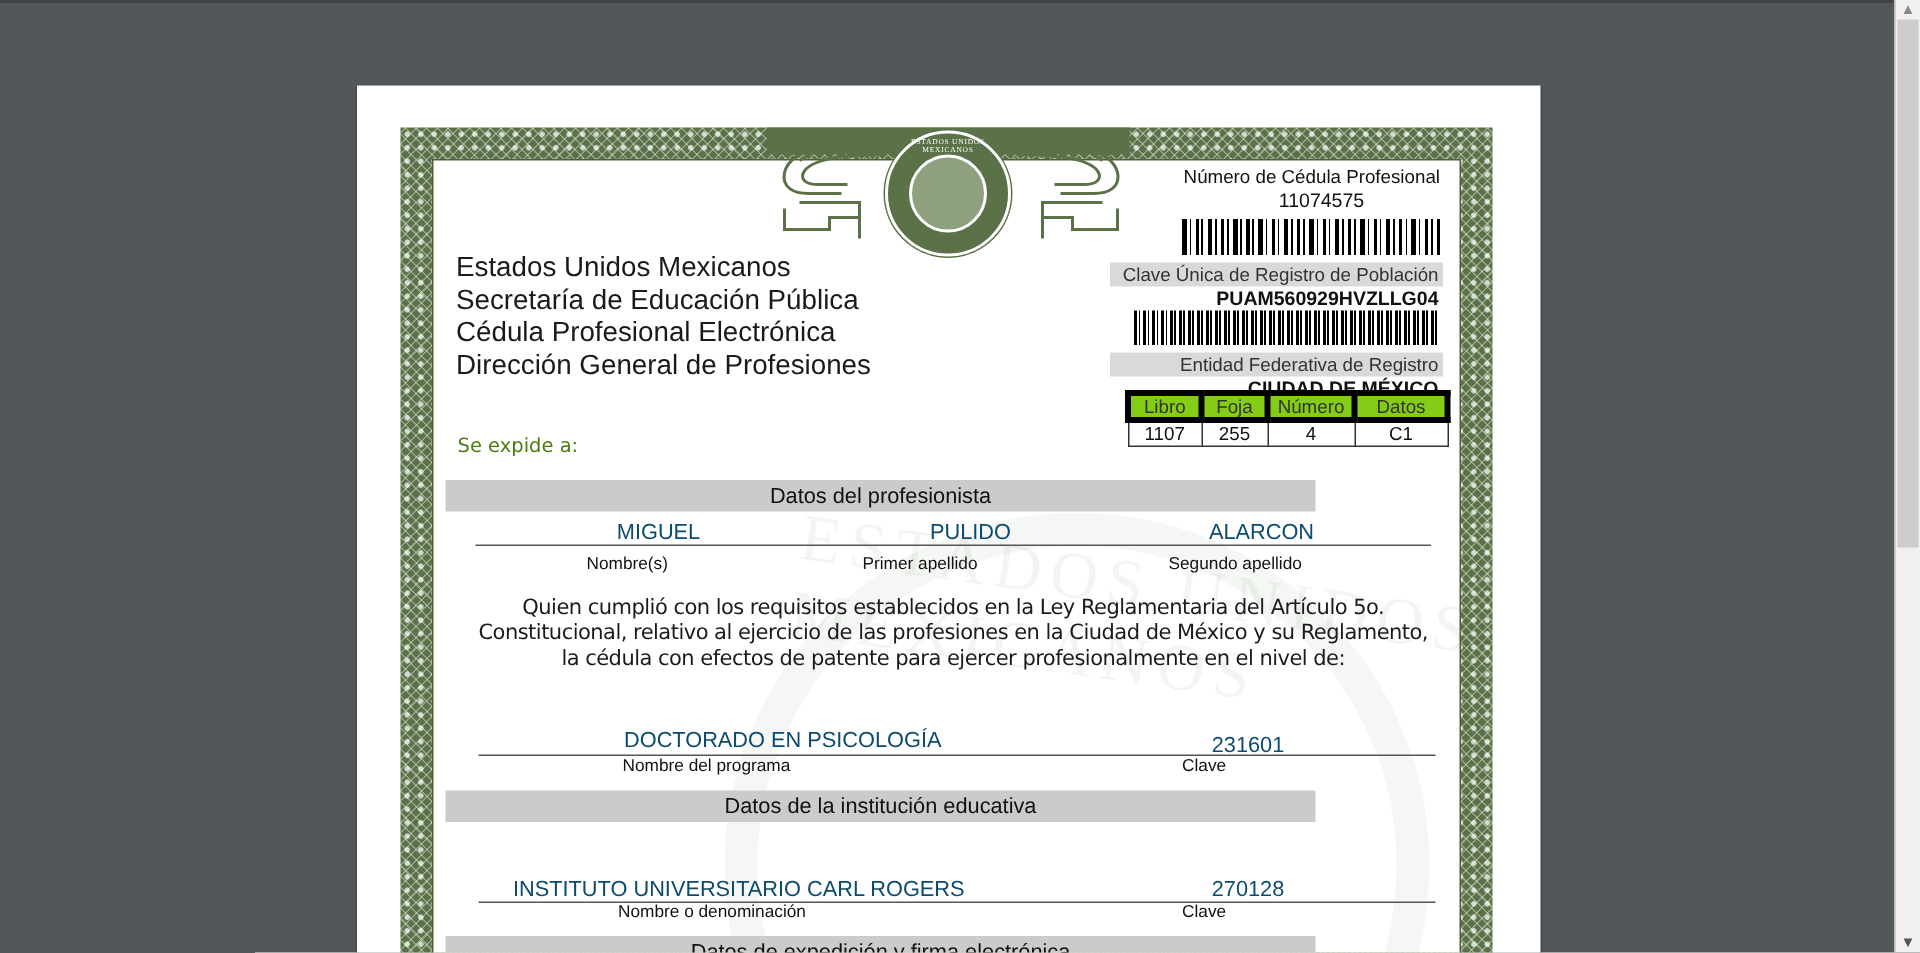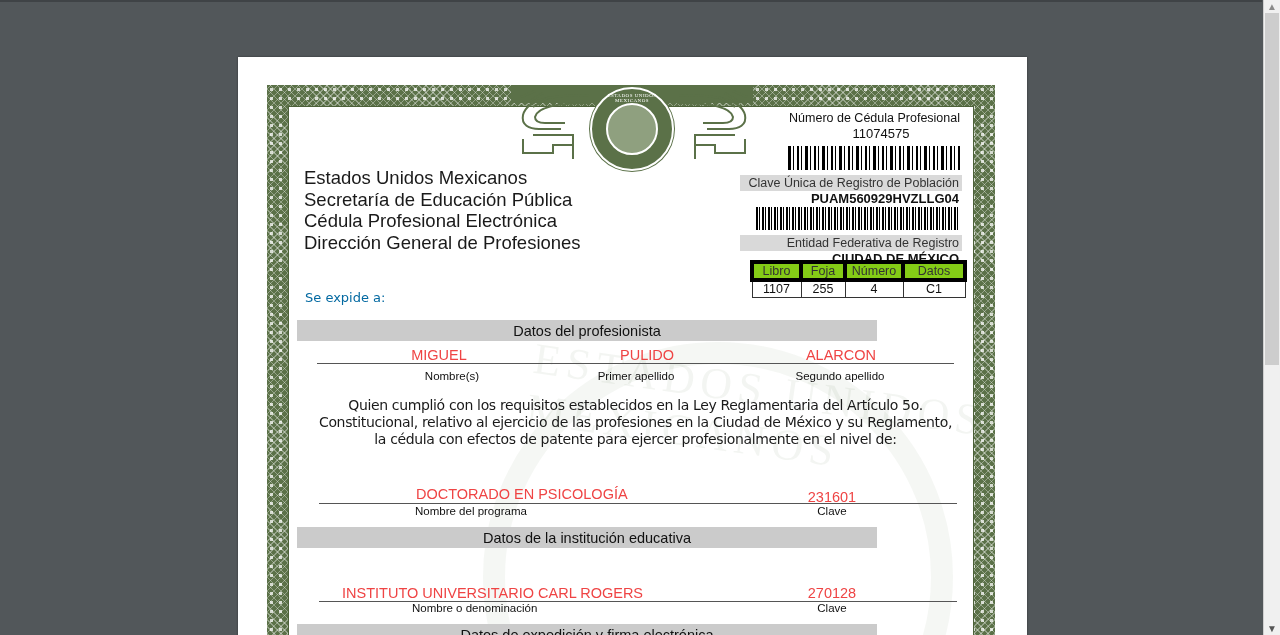--- a/index.html
+++ b/index.html
@@ -41,42 +41,42 @@
     .seal-inner { position: absolute; left: 16px; top: 16px; width: 56px; height: 56px; border-radius: 50%; background: #ffffff; opacity: 0.85; }
     .seal-text { position: absolute; left: 0; top: 6px; width: 88px; text-align: center; font-family: "Liberation Serif", serif; font-size: 6px; color: #fff; letter-spacing: 0.5px; }
 
     
     .watermark { position: absolute; left: 245px; top: 285px; width: 470px; height: 470px; border-radius: 50%; border: 22px solid rgba(91,113,72,0.06); box-sizing: border-box; }
     .watermark-text { position: absolute; left: 290px; top: 310px; font-family: "Liberation Serif", serif; font-size: 44px; color: rgba(91,113,72,0.07); letter-spacing: 6px; transform: rotate(8deg); }
 
     
     .issuer { position: absolute; left: 66px; top: 110px; font-size: 18.5px; line-height: 21.5px; color: #1a1a1a; }
     .issuer div { white-space: nowrap; }
-    .issued-to { position: absolute; left: 67px; top: 233px; font-family: "DejaVu Sans", sans-serif; font-size: 13px; color: #0369a1; }
+    .issued-to { position: absolute; left: 67px; top: 233px; font-family: "DejaVu Sans", sans-serif; font-size: 13px; color: #4d7c0f; }
 
     
     .reg-block { position: absolute; left: 502px; top: 54px; width: 222px; }
     .cedula-label { text-align: right; font-size: 12.5px; color: #111; padding-right: 2px; }
     .cedula-number { text-align: center; font-size: 13px; color: #111; margin-left: 60px; margin-top: 1px; }
     .barcode { height: 24px; margin-top: 5px; margin-left: 48px; margin-right: 2px;
       background: repeating-linear-gradient(90deg, #000 0 3px, #fff 3px 5px, #000 5px 6px, #fff 6px 9px, #000 9px 11px, #fff 11px 13px, #000 13px 14px, #fff 14px 17px); }
     .barcode.small { margin-left: 16px; height: 23px; margin-top: 1px;
       background: repeating-linear-gradient(90deg, #000 0 2px, #fff 2px 3px, #000 3px 4px, #fff 4px 6px, #000 6px 8px, #fff 8px 9px, #000 9px 10px, #fff 10px 12px); }
     .gray-label { background: #d9d9d9; text-align: right; font-size: 12.5px; color: #333; padding: 1px 3px 1px 0; margin-top: 5px; }
     .bold-value { text-align: right; font-size: 13px; font-weight: bold; color: #111; padding-right: 3px; }
     .reg-table { position: absolute; left: 512px; top: 203px; border-collapse: collapse; font-size: 12.5px; }
     .reg-table th { background: #84cc16; font-weight: normal; color: #333; border: 4px solid #000000; padding: 0; height: 14px; line-height: 14px; }
     .reg-table td { text-align: center; border: 1px solid #333; padding: 0; height: 15px; line-height: 15px; color: #111; }
 
     
     .section-bar { position: absolute; left: 59px; width: 580px; height: 21px; background: #cbcbcb; text-align: center; font-size: 14.5px; line-height: 22px; color: #111; }
 
     
-    .field-value { position: absolute; font-size: 14.5px; color: #ef4444; text-align: center; white-space: nowrap; }
-    .field-label { position: absolute; font-size: 11.5px; color: #111; text-align: center; white-space: nowrap; }
+    .field-value { position: absolute; font-size: 14.5px; color: #0c4a6e; text-align: center; white-space: nowrap; }
+    .field-label { position: absolute; font-size: 11.5px; color: #111; white-space: nowrap; }
     .rule { position: absolute; height: 1px; background: #555; }
 
     .legal { position: absolute; left: 60px; top: 340px; width: 675px; text-align: center; font-family: "DejaVu Sans", sans-serif; font-size: 14px; line-height: 17px; color: #1a1a1a; letter-spacing: -0.35px; }
   </style>
 </head>
 <body>
 
 <div class="viewer-topline"></div>
 
 <div class="page">

